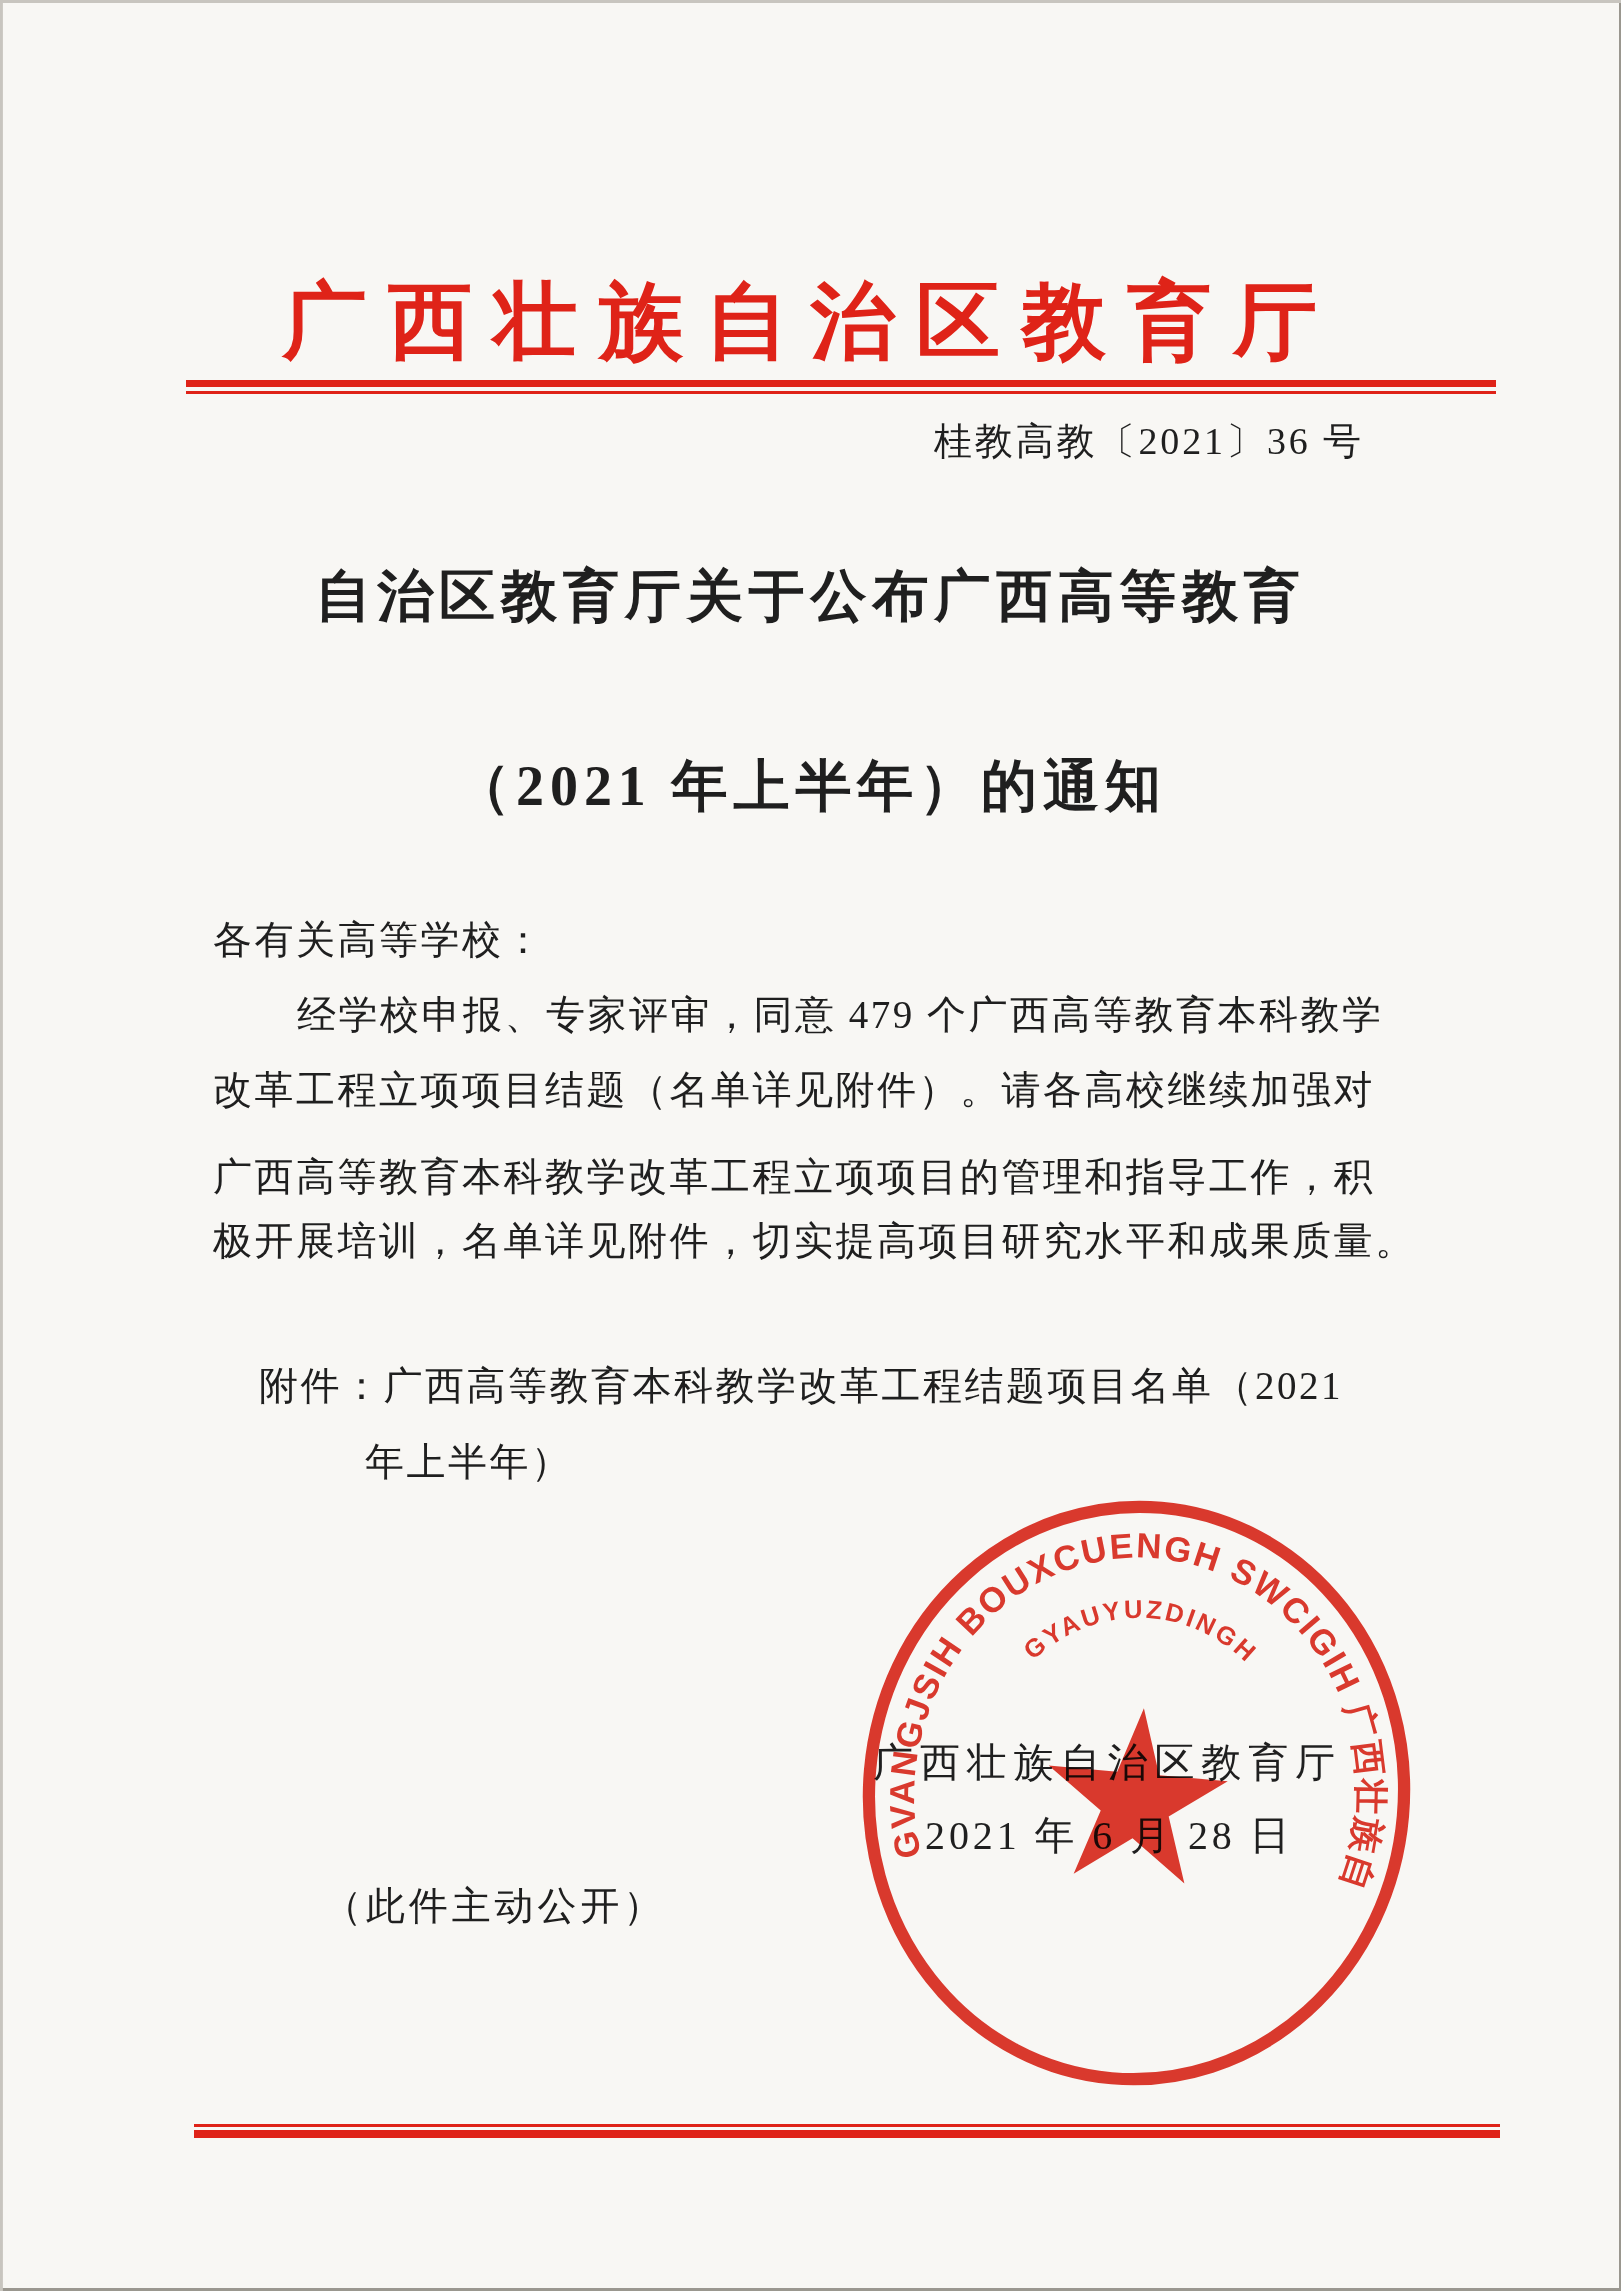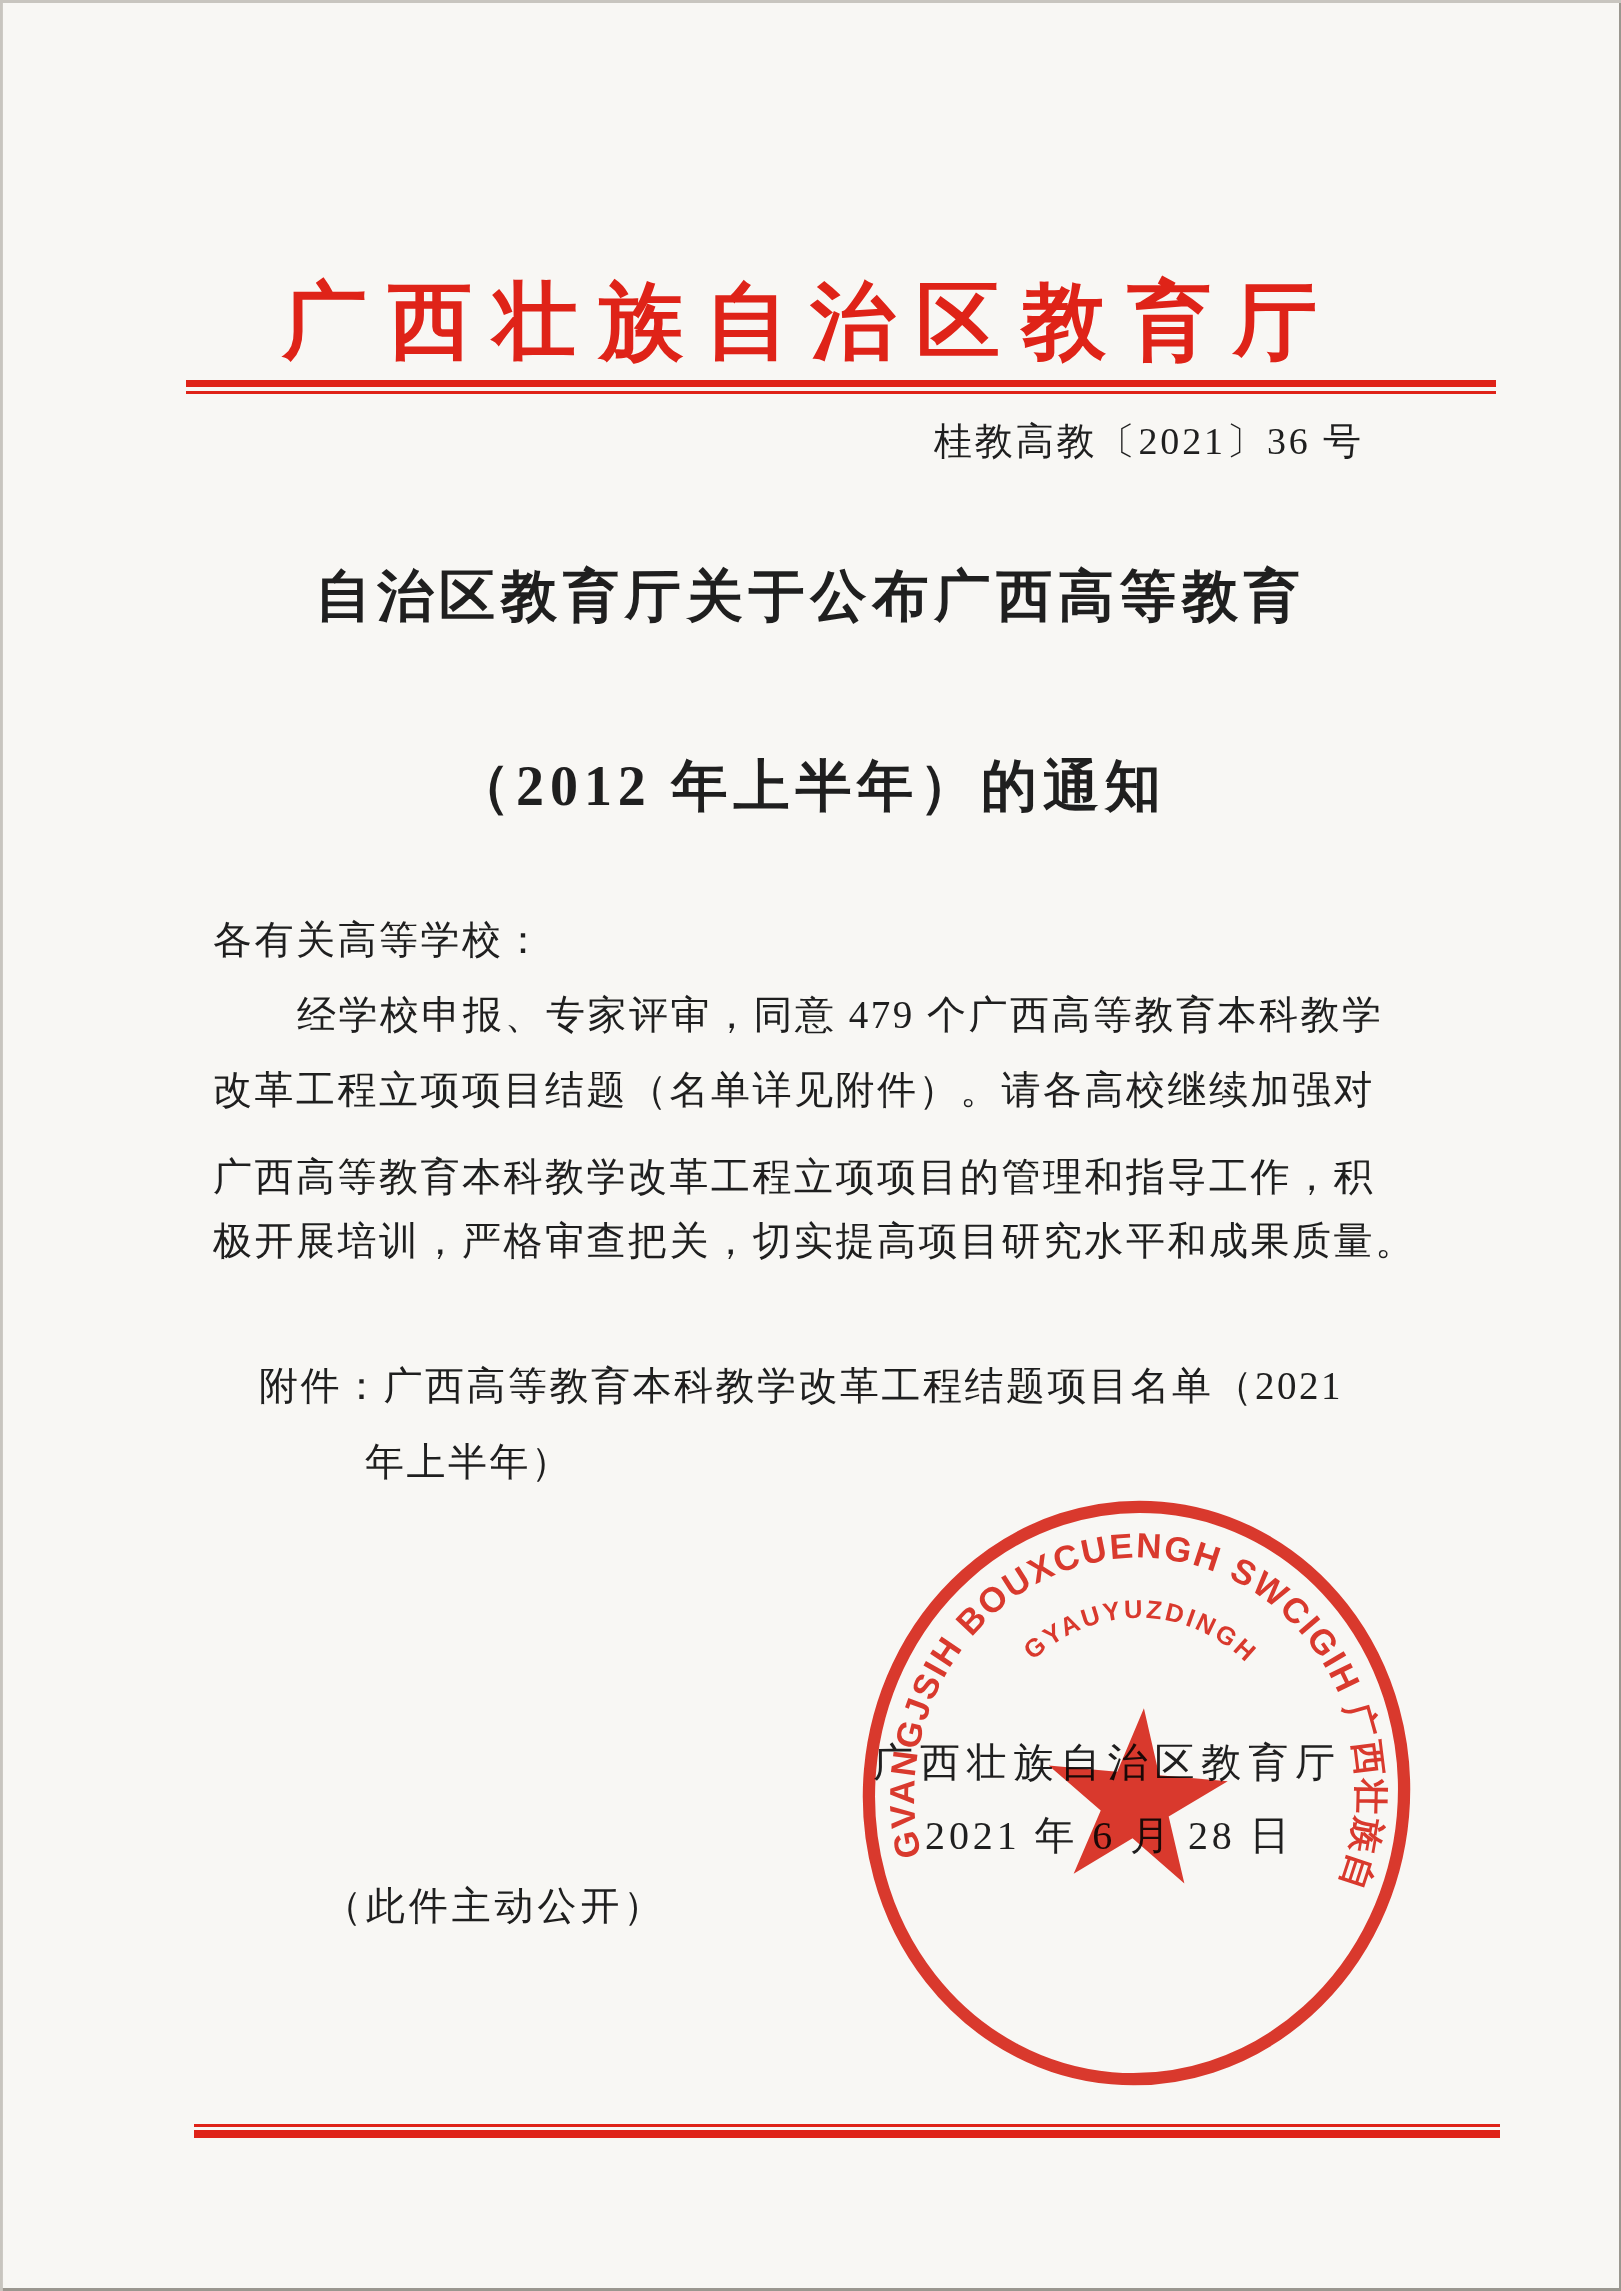--- a/index.html
+++ b/index.html
@@ -89,27 +89,27 @@
 <div class="page">
 
   <div class="abs org-header">广西壮族自治区教育厅</div>
 
   <div class="abs rule rule-top-thick"></div>
   <div class="abs rule rule-top-thin"></div>
 
   <div class="abs doc-number">桂教高教〔2021〕36 号</div>
 
   <div class="abs title-line t1">自治区教育厅关于公布广西高等教育</div>
-  <div class="abs title-line t3">（2012 年上半年）的通知</div>
+  <div class="abs title-line t3">（2021 年上半年）的通知</div>
 
   <div class="abs body-line salutation">各有关高等学校：</div>
   <div class="abs body-line p1">经学校申报、专家评审，同意 479 个广西高等教育本科教学</div>
   <div class="abs body-line p2">改革工程立项项目结题（名单详见附件）。请各高校继续加强对</div>
   <div class="abs body-line p3">广西高等教育本科教学改革工程立项项目的管理和指导工作，积</div>
-  <div class="abs body-line p4">极开展培训，严格审查把关，切实提高项目研究水平和成果质量。</div>
+  <div class="abs body-line p4">极开展培训，名单详见附件，切实提高项目研究水平和成果质量。</div>
 
   <div class="abs body-line att1">附件：广西高等教育本科教学改革工程结题项目名单（2021</div>
   <div class="abs body-line att2">年上半年）</div>
 
   <div class="abs sig sig-org">广西壮族自治区教育厅</div>
   <div class="abs sig sig-date">2021 年 6 月 28 日</div>
 
   <svg class="abs seal" viewBox="0 0 600 640" xmlns="http://www.w3.org/2000/svg">
     <ellipse cx="300" cy="320" rx="283" ry="303" fill="none" stroke="#dd2a1d" stroke-width="13"></ellipse>
     <path id="sealRingPath" d="M 79 406 A 235 250 0 1 1 521 406" fill="none"></path>

